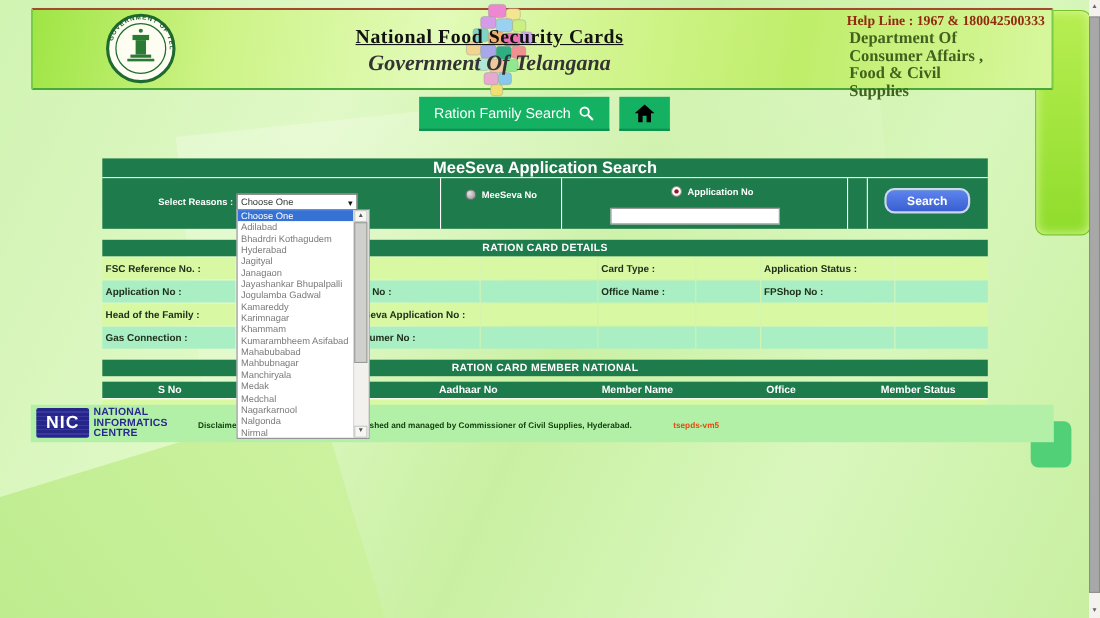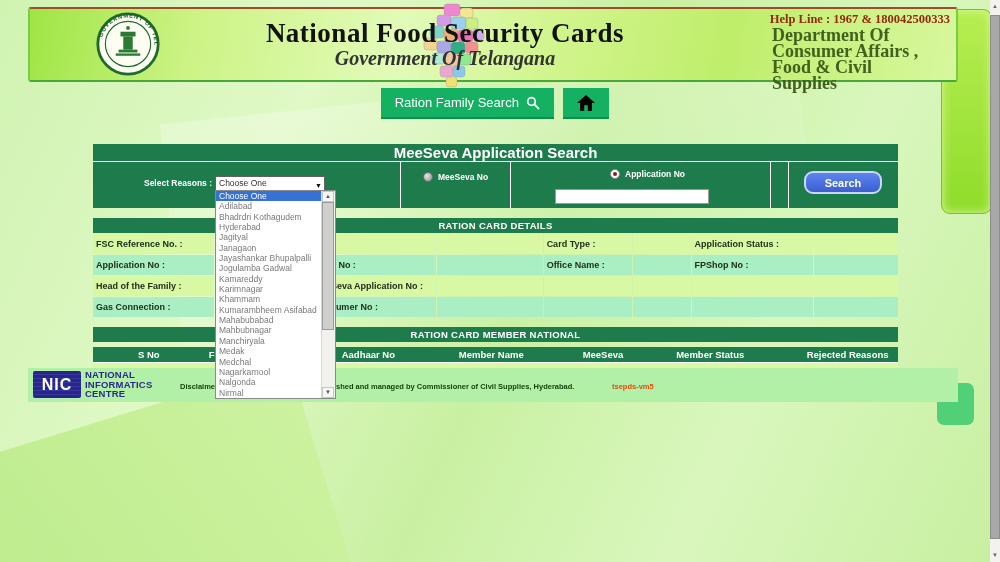--- a/index.html
+++ b/index.html
@@ -12,24 +12,24 @@
   .bgC{left:-90px;top:420px;width:430px;height:280px;background:linear-gradient(70deg,#b9ea88,#cdf2a0);transform:rotate(-17deg);}
   .bgD{left:180px;top:90px;width:640px;height:420px;background:linear-gradient(165deg,rgba(255,255,255,.28),rgba(255,255,255,0) 60%);transform:rotate(-6deg);}
 
   
   .hdr{position:absolute;left:28px;top:7px;width:926px;height:71px;z-index:2;
     background:linear-gradient(100deg,#9fe544 0%,#cdf386 18%,#e2fbb8 40%,#d3f591 55%,#bfee6a 75%,#d8f79e 100%);
     border-top:2px solid #a34a2c;border-bottom:2px solid #48a83c;border-left:2px solid #79cc45;border-right:2px solid #79cc45;border-radius:3px;}
   .hdr .seal{position:absolute;left:65px;top:2px;width:66px;height:66px;}
   .hdr .map{position:absolute;left:352px;top:-7px;width:150px;height:88px;overflow:visible;}
   .titleblock{position:absolute;left:150px;top:10px;width:530px;text-align:center;z-index:3;}
-  .title{font-family:"Liberation Serif",serif;font-weight:bold;font-size:27px;color:#121212;letter-spacing:.5px;line-height:28px;}
+  .title{font-family:"Liberation Serif",serif;font-weight:bold;font-size:18px;color:#121212;letter-spacing:.5px;line-height:28px;text-decoration:underline;}
   .subtitle{font-family:"Liberation Serif",serif;font-style:italic;font-weight:bold;font-size:20px;color:#333;line-height:22px;}
   .helpline{position:absolute;right:6px;top:3px;font-family:"Liberation Serif",serif;font-weight:bold;font-size:12.5px;color:#922b10;z-index:3;}
-  .dept{position:absolute;left:742px;top:18px;font-family:"Liberation Serif",serif;font-weight:bold;font-size:18px;color:#41611d;line-height:16px;z-index:3;}
+  .dept{position:absolute;left:742px;top:18px;font-family:"Liberation Serif",serif;font-weight:bold;font-size:15px;color:#41611d;line-height:16px;z-index:3;}
 
   
   .nav{position:absolute;left:0;top:88px;width:990px;text-align:center;z-index:2;}
   .nav-btn{display:inline-flex;align-items:center;justify-content:center;gap:7px;height:31px;vertical-align:top;
     background:#14b163;border:0;border-bottom:2px solid #0f8f4e;color:#fff;font-family:"Liberation Sans",sans-serif;
     font-size:13px;padding:0 14px;cursor:pointer;}
   .nav-home{width:46px;margin-left:5px;}
 
   
   .form{position:absolute;left:93px;top:144px;width:805px;z-index:2;}
@@ -252,23 +252,22 @@
     </div>
   </div>
 
   <div class="member">
     <div class="m-hd">RATION CARD MEMBER NATIONAL</div>
     <div class="m-cols">
       <div class="m-col mw1">S No</div>
       <div class="m-col mw2">FSC Reference No</div>
       <div class="m-col mw3">Aadhaar No</div>
       <div class="m-col mw4">Member Name</div>
-      <div class="m-col mw5">MeeSeva</div>
+      <div class="m-col mw5">Office</div>
       <div class="m-col mw6">Member Status</div>
-      <div class="m-col mw7">Rejected Reasons</div>
     </div>
     <div class="m-empty"></div>
   </div>
 
   <div class="footer">
     <div class="nic-logo">NIC</div>
     <div class="nic-text">
       <div>NATIONAL</div>
       <div>INFORMATICS</div>
       <div>CENTRE</div>

